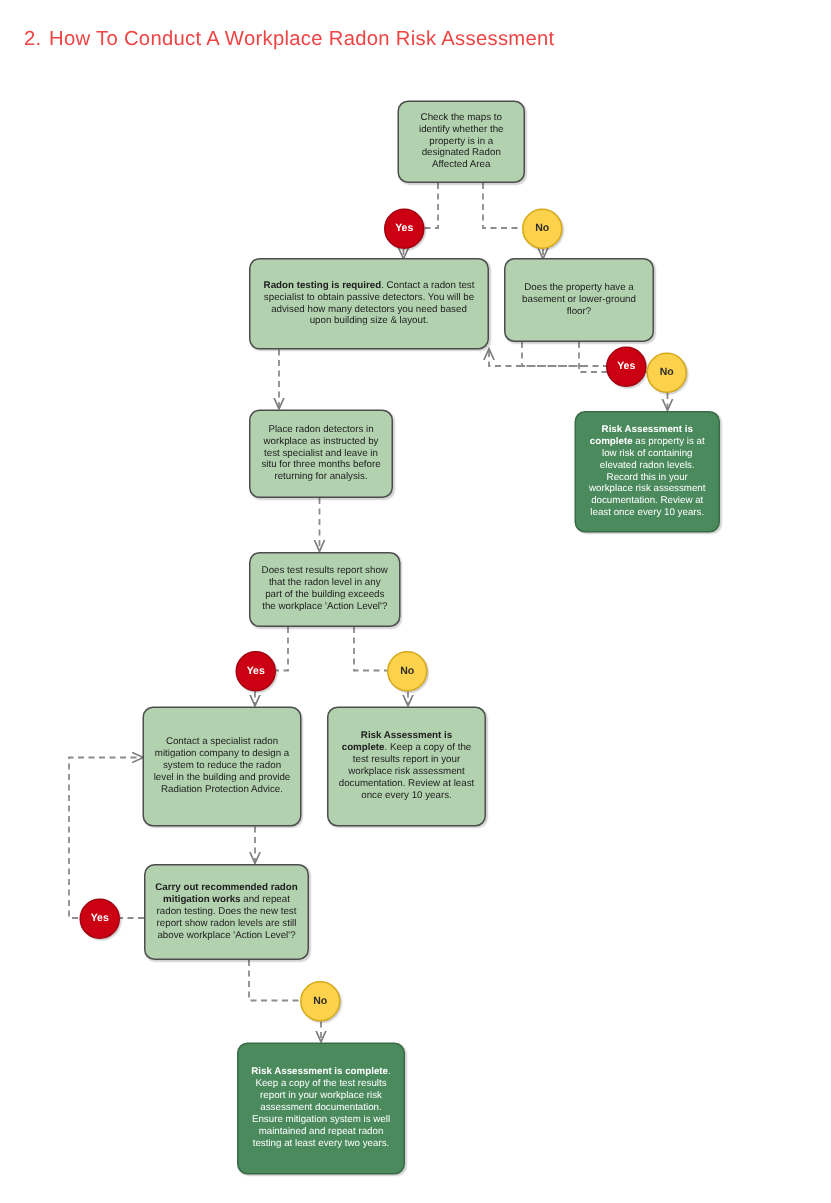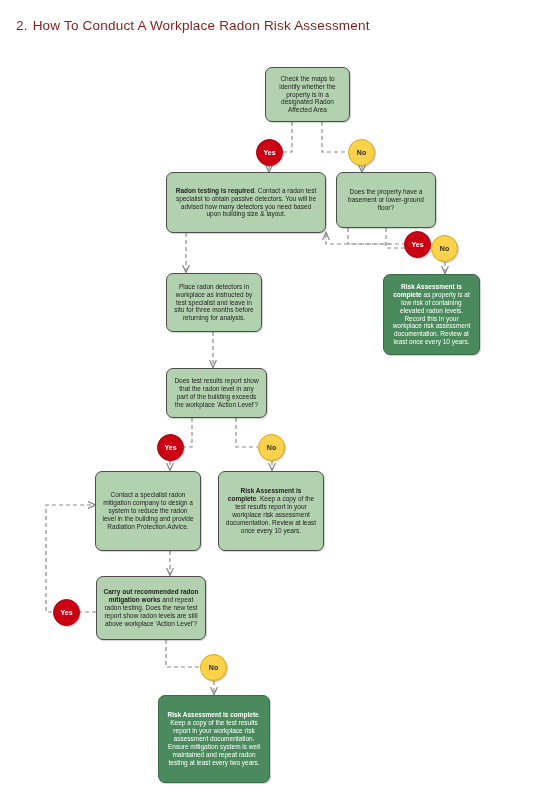--- a/index.html
+++ b/index.html
@@ -13,21 +13,21 @@
     font-family: "Liberation Sans", sans-serif;
     color: #1a1a1a;
     overflow: hidden;
   }
 
   #page-title {
     position: absolute;
     left: 16px; top: 18px;
     font-size: 13.5px;
     letter-spacing: 0.2px;
-    color: #7f1d1d;
+    color: #ef4444;
     white-space: nowrap;
   }
   #page-title .num { margin-right: 5px; }
 
   .flow-canvas {
     position: absolute;
     left: 0; top: 0;
     width: 554px; height: 802px;
   }
   .edges {

